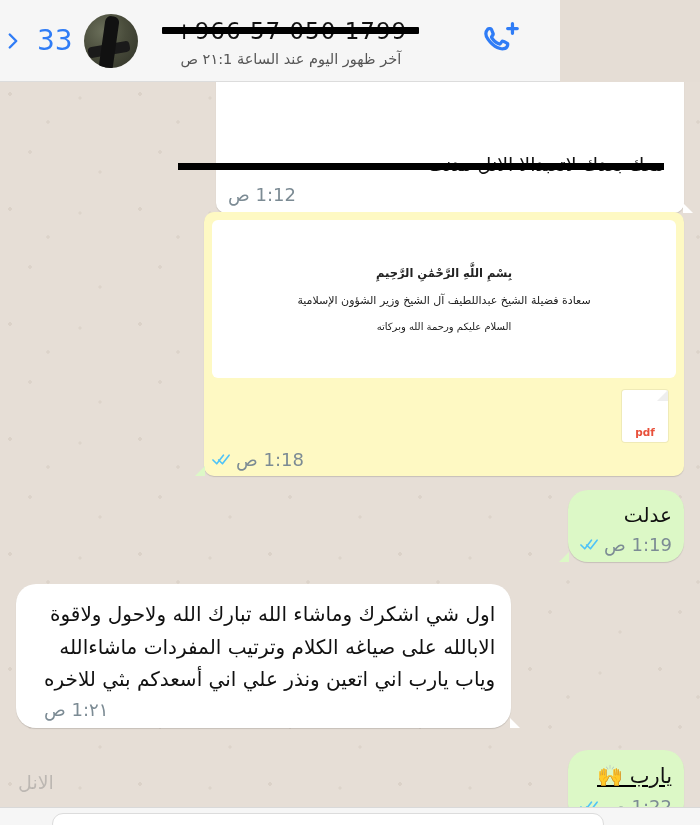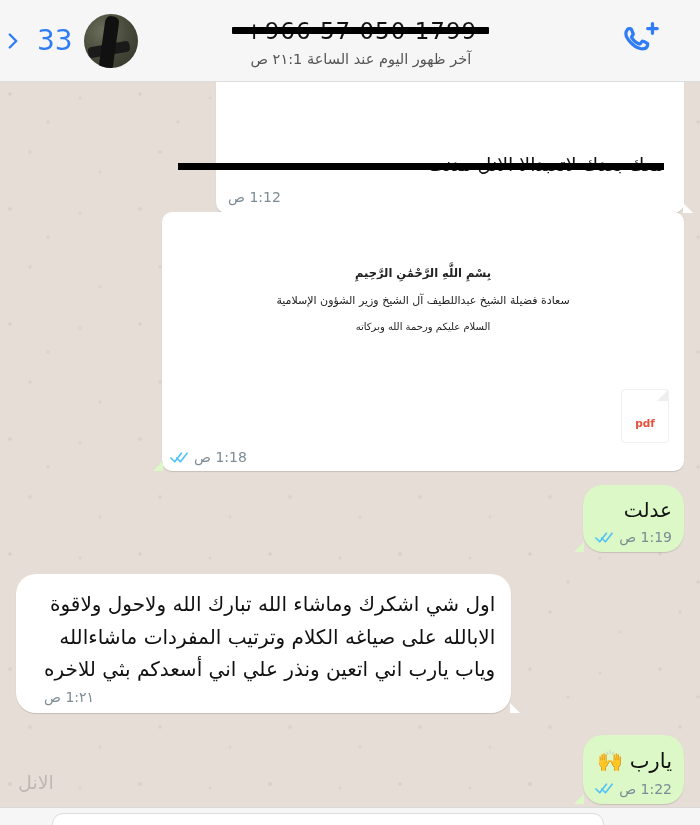--- a/index.html
+++ b/index.html
@@ -11,21 +11,21 @@
   }
   body {
     background: #e5ddd5;
     position: relative;
   }
 
   
   .header {
     position: absolute;
     top: 0; left: 0;
-    width: 700px;
+    width: 560px;
     height: 82px;
     background: #f6f6f6;
     border-bottom: 1px solid #dcdcdc;
     display: flex;
     align-items: center;
     direction: rtl;
     z-index: 20;
   }
   .header-left {
     width: 120px;
@@ -185,21 +185,21 @@
   }
   .meta {
     display: flex;
     align-items: center;
     gap: 5px;
     direction: ltr;
     justify-content: flex-start;
     margin-top: 3px;
   }
   .meta .time {
-    font-size: 14px;
+    font-size: 18px;
     color: #7c8b94;
     direction: rtl;
   }
   .ticks { color: #4fc3f7; display: inline-flex; }
 
   
   .top-clip {
     position: absolute;
     top: -54px;
     right: 16px;
@@ -239,24 +239,24 @@
     background: #000;
   }
   .top-meta {
     position: absolute;
     left: 12px;
     bottom: 8px;
   }
 
   
   .doc-bubble {
-    background: #ffffff;
+    background: #fef9c3;
     border-radius: 10px;
     box-shadow: 0 1px 1px rgba(0,0,0,0.14);
-    width: 522px;
+    width: 480px;
     padding: 8px 8px 6px 8px;
     position: relative;
   }
   .doc-bubble::after {
     content: "";
     position: absolute;
     left: -9px;
     bottom: 0px;
     width: 0; height: 0;
     border-right: 10px solid #dcf8c6;
@@ -295,21 +295,21 @@
   .pdf-thumb::before {
     content: "";
     position: absolute;
     top: 0; right: 0;
     border-width: 0 0 11px 11px;
     border-style: solid;
     border-color: transparent transparent #eee transparent;
   }
   .pdf-thumb .lbl {
     position: absolute;
-    bottom: 13px;
+    bottom: 4px;
     left: 0; right: 0;
     text-align: center;
     font-size: 10.5px;
     color: #e8503a;
     font-weight: bold;
     margin-top: 8px;
   }
   .doc-texts { flex: 1; text-align: right; }
   .doc-title { font-size: 22px; color: #111; direction: rtl; }
   .doc-sub { font-size: 15px; color: #5d6b73; margin-top: 7px; direction: rtl; }
@@ -439,21 +439,21 @@
       <div class="bubble inc" style="max-width:544px;padding:14px 16px 8px 28px;">
         <div class="msg-text">اول شي اشكرك وماشاء الله تبارك الله ولاحول ولاقوة
 الابالله  على صياغه الكلام وترتيب المفردات ماشاءالله
 وياب يارب اني اتعين ونذر علي اني أسعدكم بثي للاخره</div>
         <div class="meta">
           <span class="time">٢١:1 ص</span>
         </div>
       </div>
     </div>
 
-    <div class="row out" style="margin-top:22px;">
+    <div class="row out" style="margin-top:22px;text-decoration:underline;">
       <div class="bubble out short-out">
         <div class="msg-text emoji">يارب 🙌</div>
         <div class="meta">
           <span class="ticks">
             <svg width="19" height="13" viewBox="0 0 20 13" fill="none" stroke="#4fc3f7" stroke-width="1.7" stroke-linecap="round" stroke-linejoin="round">
               <polyline points="1 7 5 11 12 2"></polyline>
               <polyline points="7 7 11 11 18 2"></polyline>
             </svg>
           </span>
           <span class="time">1:22 ص</span>

